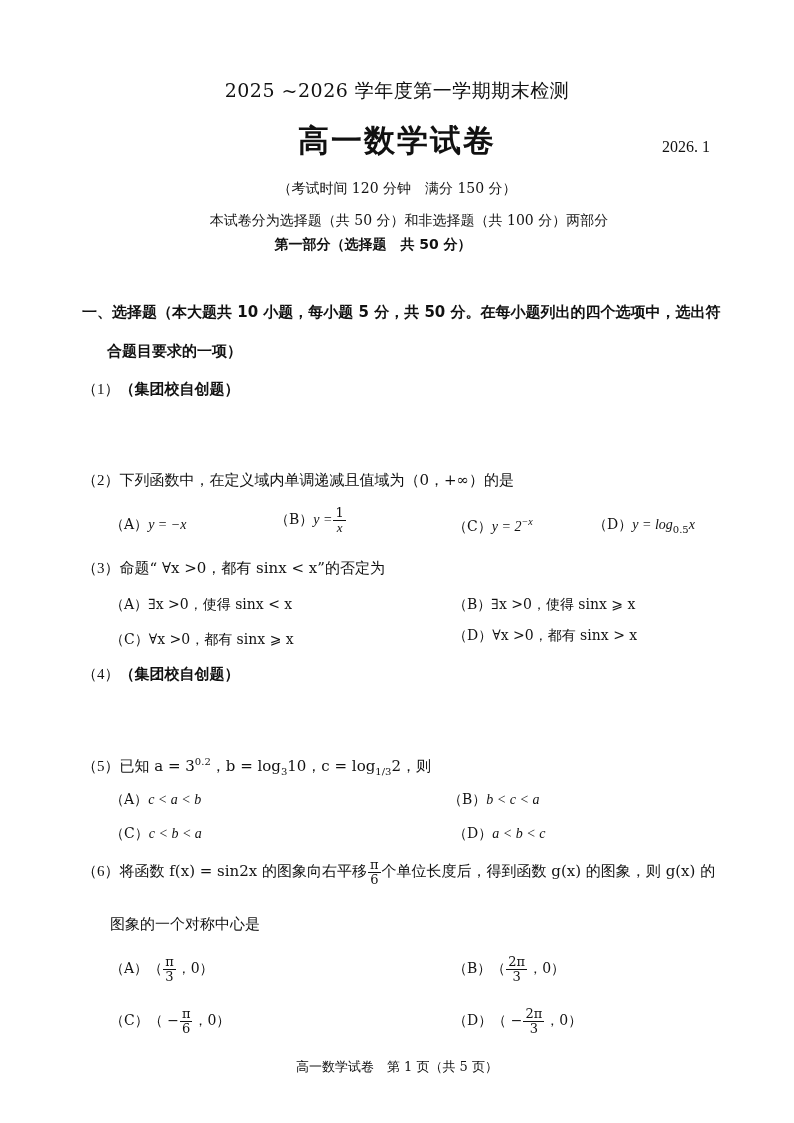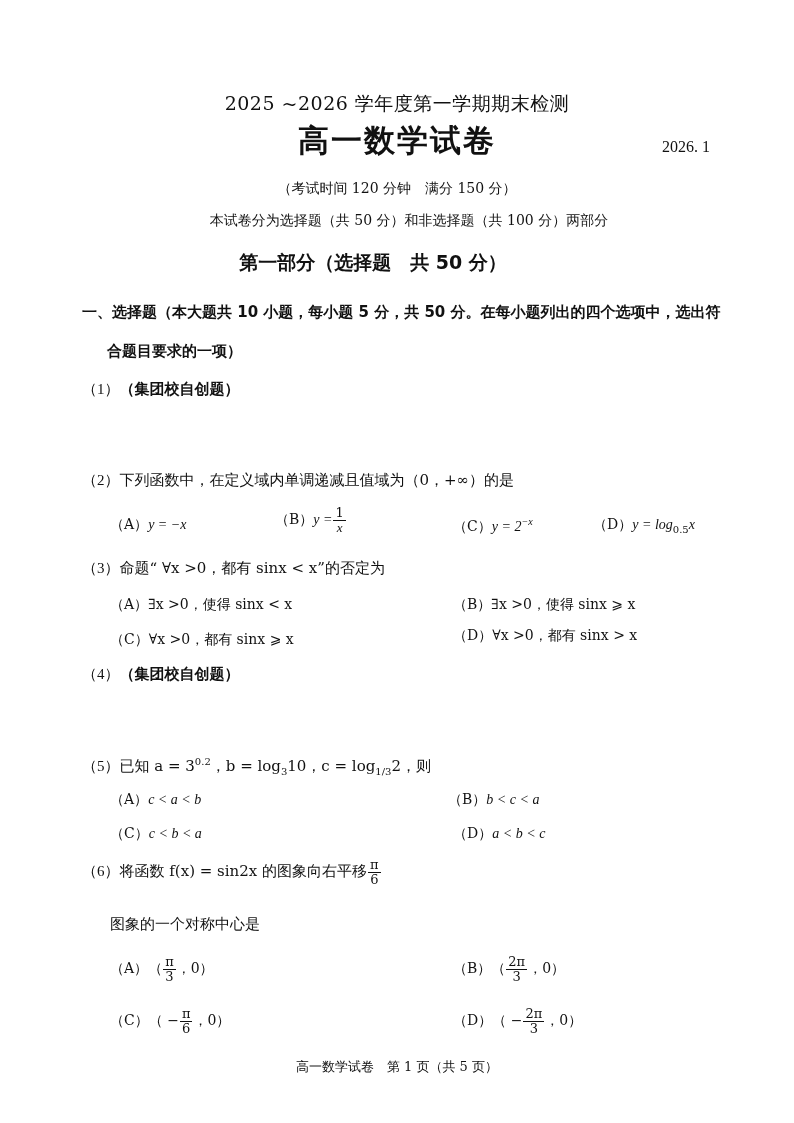--- a/index.html
+++ b/index.html
@@ -1,25 +1,25 @@
 <!DOCTYPE html>
 <html><head>
 <meta charset="utf-8">
 <style>
   html, body { margin: 0; padding: 0; background: #ffffff; }
   body { width: 794px; height: 1123px; position: relative; overflow: hidden;
          font-family: "DejaVu Serif", "Liberation Serif", serif; color: #111; }
   .abs { position: absolute; white-space: nowrap; }
-  .sub-title { left: 0; width: 794px; text-align: center; top: 91px; font-size: 19px; letter-spacing: 0.5px; }
+  .sub-title { left: 0; width: 794px; text-align: center; top: 78px; font-size: 19px; letter-spacing: 0.5px; }
   .main-title { left: 0; width: 794px; text-align: center; top: 120px; font-size: 31px; font-weight: bold;
                 font-family: "DejaVu Sans", "Liberation Sans", sans-serif; letter-spacing: 2px; }
   .date { left: 662px; top: 138px; font-size: 16px; font-family: "Liberation Serif", serif; }
   .exam-info { left: 0; width: 794px; text-align: center; top: 180px; font-size: 14px; }
   .exam-parts { left: 12px; width: 794px; text-align: center; top: 212px; font-size: 14px; }
-  .part-title { left: 0; width: 746px; text-align: center; top: 250px; font-size: 19px; font-weight: bold;
+  .part-title { left: 0; width: 746px; text-align: center; top: 236px; font-size: 14px; font-weight: bold;
                 font-family: "DejaVu Sans", "Liberation Sans", sans-serif; }
   .section-head { left: 82px; top: 303px; font-size: 15px; font-weight: bold;
                   font-family: "DejaVu Sans", "Liberation Sans", sans-serif; }
   .section-head-2 { left: 107px; top: 342px; font-size: 15px; font-weight: bold;
                     font-family: "DejaVu Sans", "Liberation Sans", sans-serif; }
   .q { left: 82px; font-size: 15px; }
   .q .lbl { font-family: "Liberation Serif", serif; }
   .bold-sans { font-weight: bold; font-family: "DejaVu Sans", "Liberation Sans", sans-serif; }
   .opt { font-size: 14px; }
   i.m { font-family: "Liberation Serif", serif; font-style: italic; }
@@ -92,21 +92,21 @@
   <span>（B）</span><i class="m">b &lt; c &lt; a</i>
 </div>
 <div class="abs opt" style="left:110px; top:825px;">
   <span>（C）</span><i class="m">c &lt; b &lt; a</i>
 </div>
 <div class="abs opt" style="left:453px; top:825px;">
   <span>（D）</span><i class="m">a &lt; b &lt; c</i>
 </div>
 
 <div class="abs q" style="top:858px;">
-  <span class="lbl">（6）</span><span>将函数 f(x) = sin2x 的图象向右平移</span><span class="frac"><span class="num">π</span><span class="den">6</span></span>
+  <span class="lbl">（6）</span><span>将函数 f(x) = sin2x 的图象向右平移</span><span class="frac"><span class="num">π</span><span class="den">6</span></span><span>个单位长度后，得到函数 g(x) 的图象，则 g(x) 的</span>
 </div>
 <div class="abs q" style="left:110px; top:915px;">图象的一个对称中心是</div>
 
 <div class="abs opt" style="left:110px; top:955px;">
   <span>（A）</span><span>（</span><span class="frac"><span class="num">π</span><span class="den">3</span></span><span>，0）</span>
 </div>
 <div class="abs opt" style="left:453px; top:955px;">
   <span>（B）</span><span>（</span><span class="frac"><span class="num">2π</span><span class="den">3</span></span><span>，0）</span>
 </div>
 <div class="abs opt" style="left:110px; top:1007px;">

